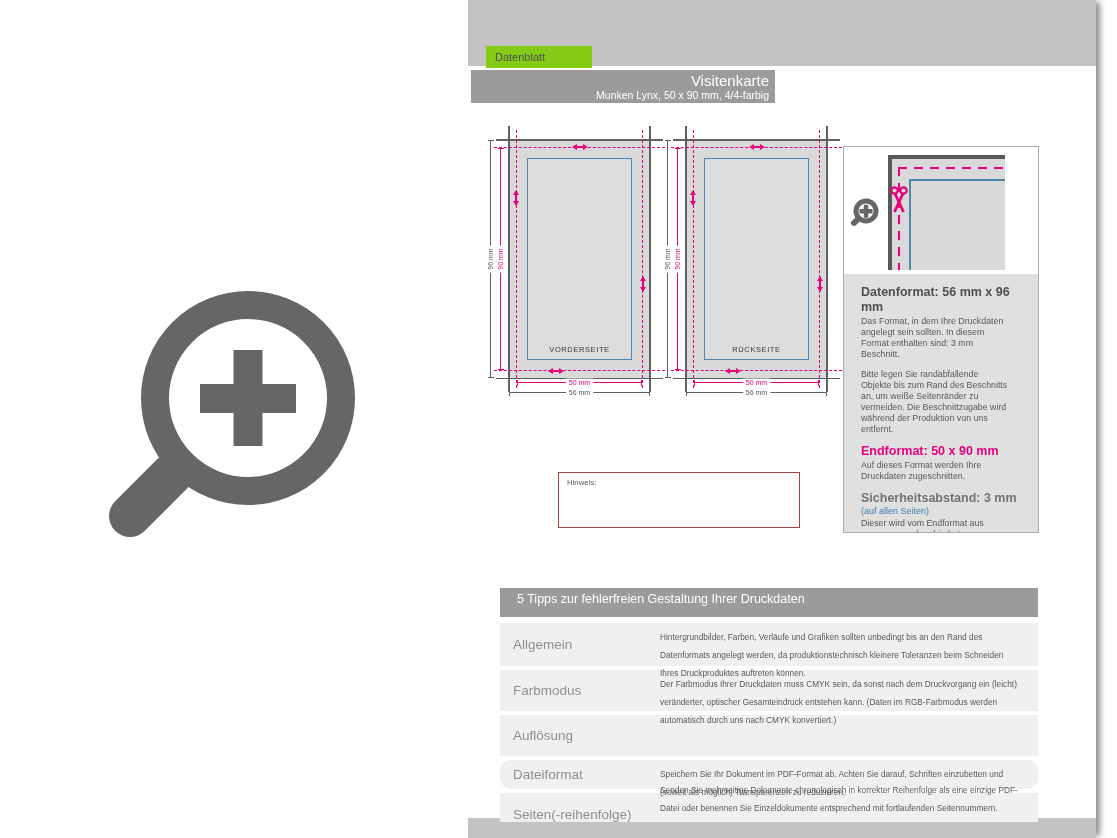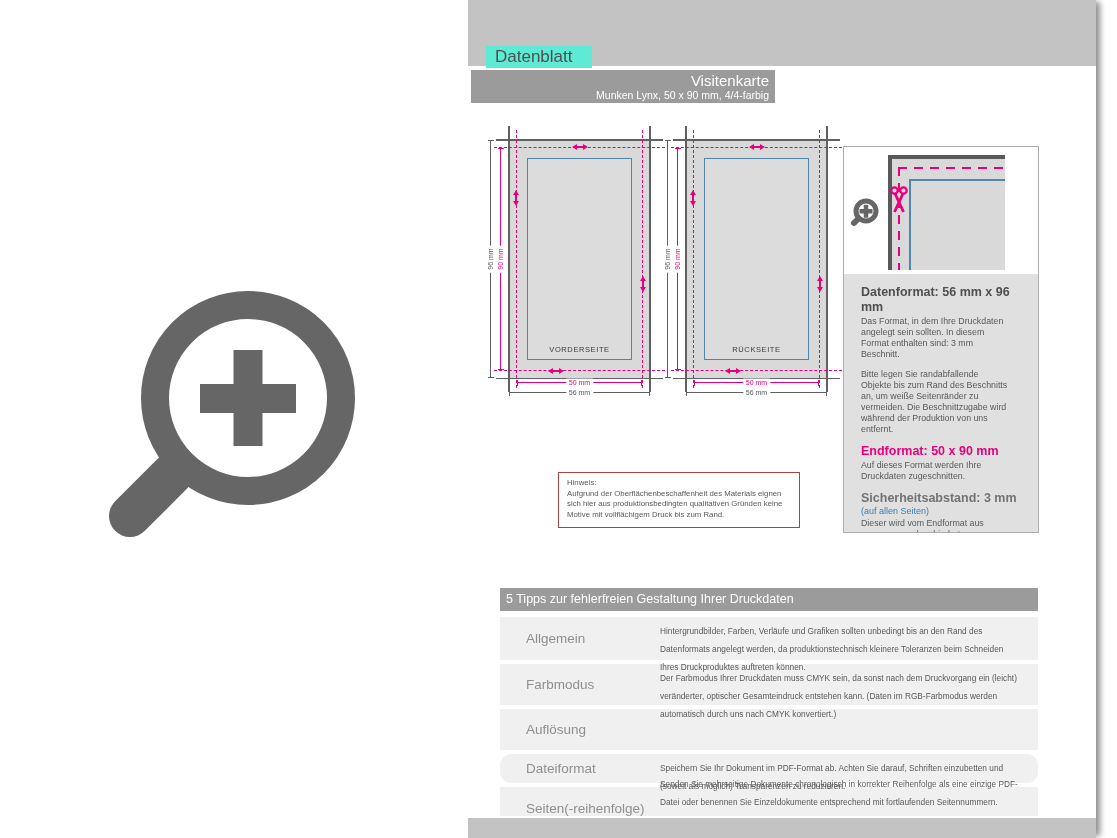--- a/index.html
+++ b/index.html
@@ -9,22 +9,22 @@
   
   .zoom-area{position:absolute;left:0;top:0;width:468px;height:838px;background:#fff;}
   .zoom-area svg{position:absolute;left:88px;top:288px;}
 
   
   .page{position:absolute;left:468px;top:0;width:628px;height:838px;background:#fff;
         box-shadow:6px 0 6px -2px rgba(0,0,0,.45);}
   .band{position:absolute;left:0;width:628px;background:#c3c3c3;}
   .band-top{top:0;height:66px;}
   .band-bottom{top:818px;height:20px;}
-  .tab{position:absolute;left:18px;top:46px;width:106px;height:22px;background:#5eead4;
-       font-size:17px;line-height:22px;color:#4f4f4f;padding-left:9px;box-sizing:border-box;z-index:2;}
+  .tab{position:absolute;left:18px;top:46px;width:106px;height:22px;background:#84cc16;
+       font-size:11px;line-height:22px;color:#4f4f4f;padding-left:9px;box-sizing:border-box;z-index:2;}
   .header-bar{position:absolute;left:3px;top:70px;width:304px;height:33px;background:#9b9b9b;
               display:flex;flex-direction:column;align-items:flex-end;justify-content:center;
               padding-right:6px;box-sizing:border-box;color:#fff;}
   .header-title{font-size:15px;line-height:16px;}
   .header-sub{font-size:10.5px;line-height:12px;}
 
   
   .card{position:absolute;top:140px;width:141px;height:238px;}
   .c-fill{position:absolute;inset:0;background:#d9d9d9;}
   .c-crop-v{position:absolute;top:-14px;bottom:-14px;width:2px;background:#606060;}
@@ -78,24 +78,24 @@
   .marker-dashed{position:absolute;left:4px;top:258px;height:44px;width:0;border-left:2px dashed #e6007e;}
   .marker-blue{position:absolute;left:7px;top:303px;width:2px;height:78px;background:#4f87ac;}
 
   
   .hinweis{position:absolute;left:90px;top:472px;width:242px;height:56px;background:#fff;
            border:1.5px solid #a94442;box-sizing:border-box;padding:5px 8px;font-size:7.8px;
            line-height:10.5px;color:#58595b;}
 
   
   .tips{position:absolute;left:32px;top:588px;width:538px;}
-  .tips-header{height:23px;background:#9b9b9b;color:#fff;font-size:12.5px;line-height:23px;
-               padding-left:6px;box-sizing:border-box;margin-bottom:6px;}
+  .tips-header{height:29px;background:#9b9b9b;color:#fff;font-size:12.5px;line-height:23px;
+               padding-left:17px;box-sizing:border-box;margin-bottom:6px;}
   .tip-row{display:flex;background:#f0f0f0;margin-bottom:4px;}
-  .tip-term{width:160px;min-width:160px;box-sizing:border-box;padding-left:26px;font-size:13.5px;
+  .tip-term{width:160px;min-width:160px;box-sizing:border-box;padding-left:13px;font-size:13.5px;
             color:#8f8f8f;display:flex;align-items:center;}
   .tip-def{flex:1;box-sizing:border-box;padding:5px 12px 5px 0;font-size:8.3px;line-height:18px;
            color:#58595b;max-width:375px;}
   .r1{height:43px;}.r2{height:41px;}.r3{height:41px;}.r4{height:29px;border-radius:11px;}.r5{height:29px;align-items:flex-end;}
 </style>
 </head>
 <body>
 
 <div class="stage">
 
@@ -228,21 +228,20 @@
         <div class="pt-h magenta">Endformat: 50 x 90 mm</div>
         <p class="pt-p">Auf dieses Format werden Ihre Druckdaten zugeschnitten.</p>
         <div class="pt-h blue">Sicherheitsabstand: 3 mm</div>
         <div class="pt-sub">(auf allen Seiten)</div>
         <p class="pt-p">Dieser wird vom Endformat aus gemessen und verhindert unerwünschten Anschnitt Ihrer Texte und Informationen während der Produktion.</p>
       </div>
     </div>
 
     <div class="hinweis">
       <div>Hinweis:</div>
-      <div>Aufgrund der Oberflächenbeschaffenheit des Materials eignen sich hier aus produktionsbedingten qualitativen Gründen keine Motive mit vollflächigem Druck bis zum Rand.</div>
     </div>
 
     <div class="tips">
       <div class="tips-header">5 Tipps zur fehlerfreien Gestaltung Ihrer Druckdaten</div>
       <div class="tip-row r1">
         <div class="tip-term">Allgemein</div>
         <div class="tip-def">Hintergrundbilder, Farben, Verläufe und Grafiken sollten unbedingt bis an den Rand des Datenformats angelegt werden, da produktionstechnisch kleinere Toleranzen beim Schneiden Ihres Druckproduktes auftreten können.</div>
       </div>
       <div class="tip-row r2">
         <div class="tip-term">Farbmodus</div>

